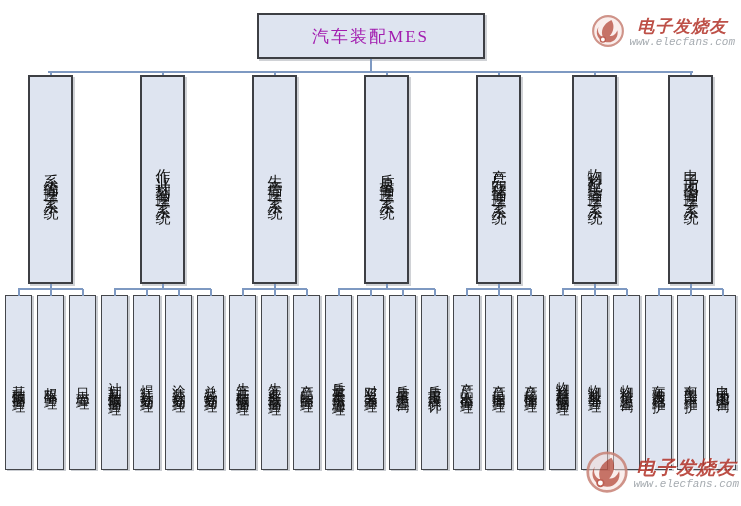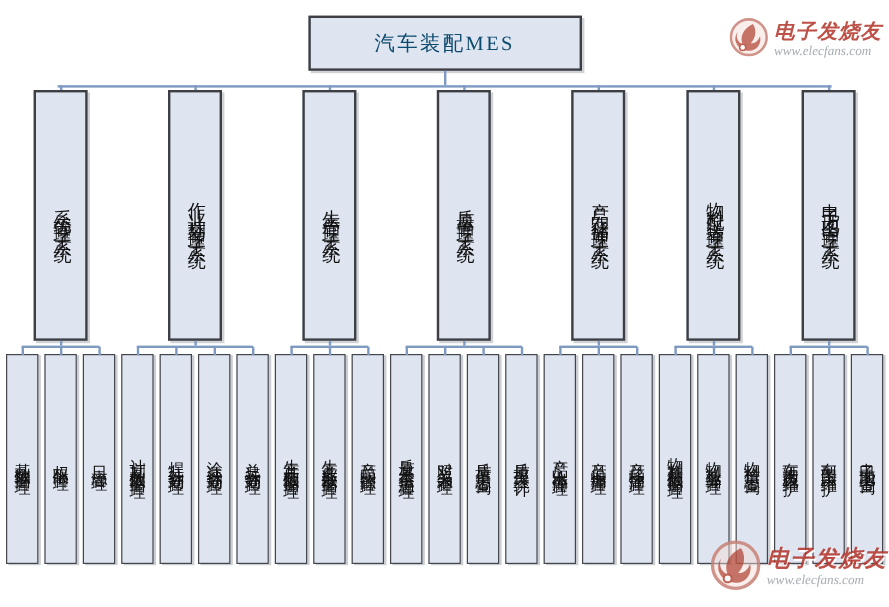--- a/index.html
+++ b/index.html
@@ -11,21 +11,21 @@
     font-family:"Liberation Serif","DejaVu Serif",serif;
   }
   .rootbox{
     box-sizing:border-box;
     width:228px;height:46px;
     margin:13px auto 0 auto;
     background:#dee4f0;
     border:2px solid #3d3f44;
     box-shadow:2px 2px 0 rgba(150,155,165,.45);
     display:flex;align-items:center;justify-content:center;
-    font-size:17px;letter-spacing:2px;color:#0c4a6e;
+    font-size:17px;letter-spacing:2px;color:#a21caf;
   }
   .rootstub{width:2px;height:12px;margin:0 auto;background:#7e99c2;}
   .l1row{
     position:relative;
     box-sizing:border-box;
     width:741px;
     padding:0 5px;
     display:flex;justify-content:space-between;
   }
   .l1row::before{
@@ -82,30 +82,30 @@
   }
   .watermark{
     position:absolute;
     display:flex;align-items:center;
     opacity:.88;
     pointer-events:none;
   }
   .wm-top{top:14px;right:6px;}
   .wm-bottom{bottom:8px;right:2px;}
   .wm-logo{flex:0 0 auto;margin-right:4px;}
-  .wm-texts{display:flex;flex-direction:column;align-items:flex-start;}
+  .wm-texts{display:flex;flex-direction:column;align-items:center;}
   .wm-brand{
     font-family:"Liberation Sans","DejaVu Sans",sans-serif;
     font-weight:bold;font-style:italic;
     color:#b5382e;font-size:19px;line-height:1.1;letter-spacing:1px;
     text-shadow:1px 1px 0 #ffffff;
   }
   .wm-top .wm-brand{font-size:17px;}
   .wm-url{
-    font-family:Liberation Serif, serif;
+    font-family:Liberation Mono, monospace;
     font-style:italic;
     color:#9aa0a6;font-size:11px;line-height:1.1;
   }
 </style>
 </head>
 <body>
 
 <div class="canvas">
 
   <div class="rootbox">

